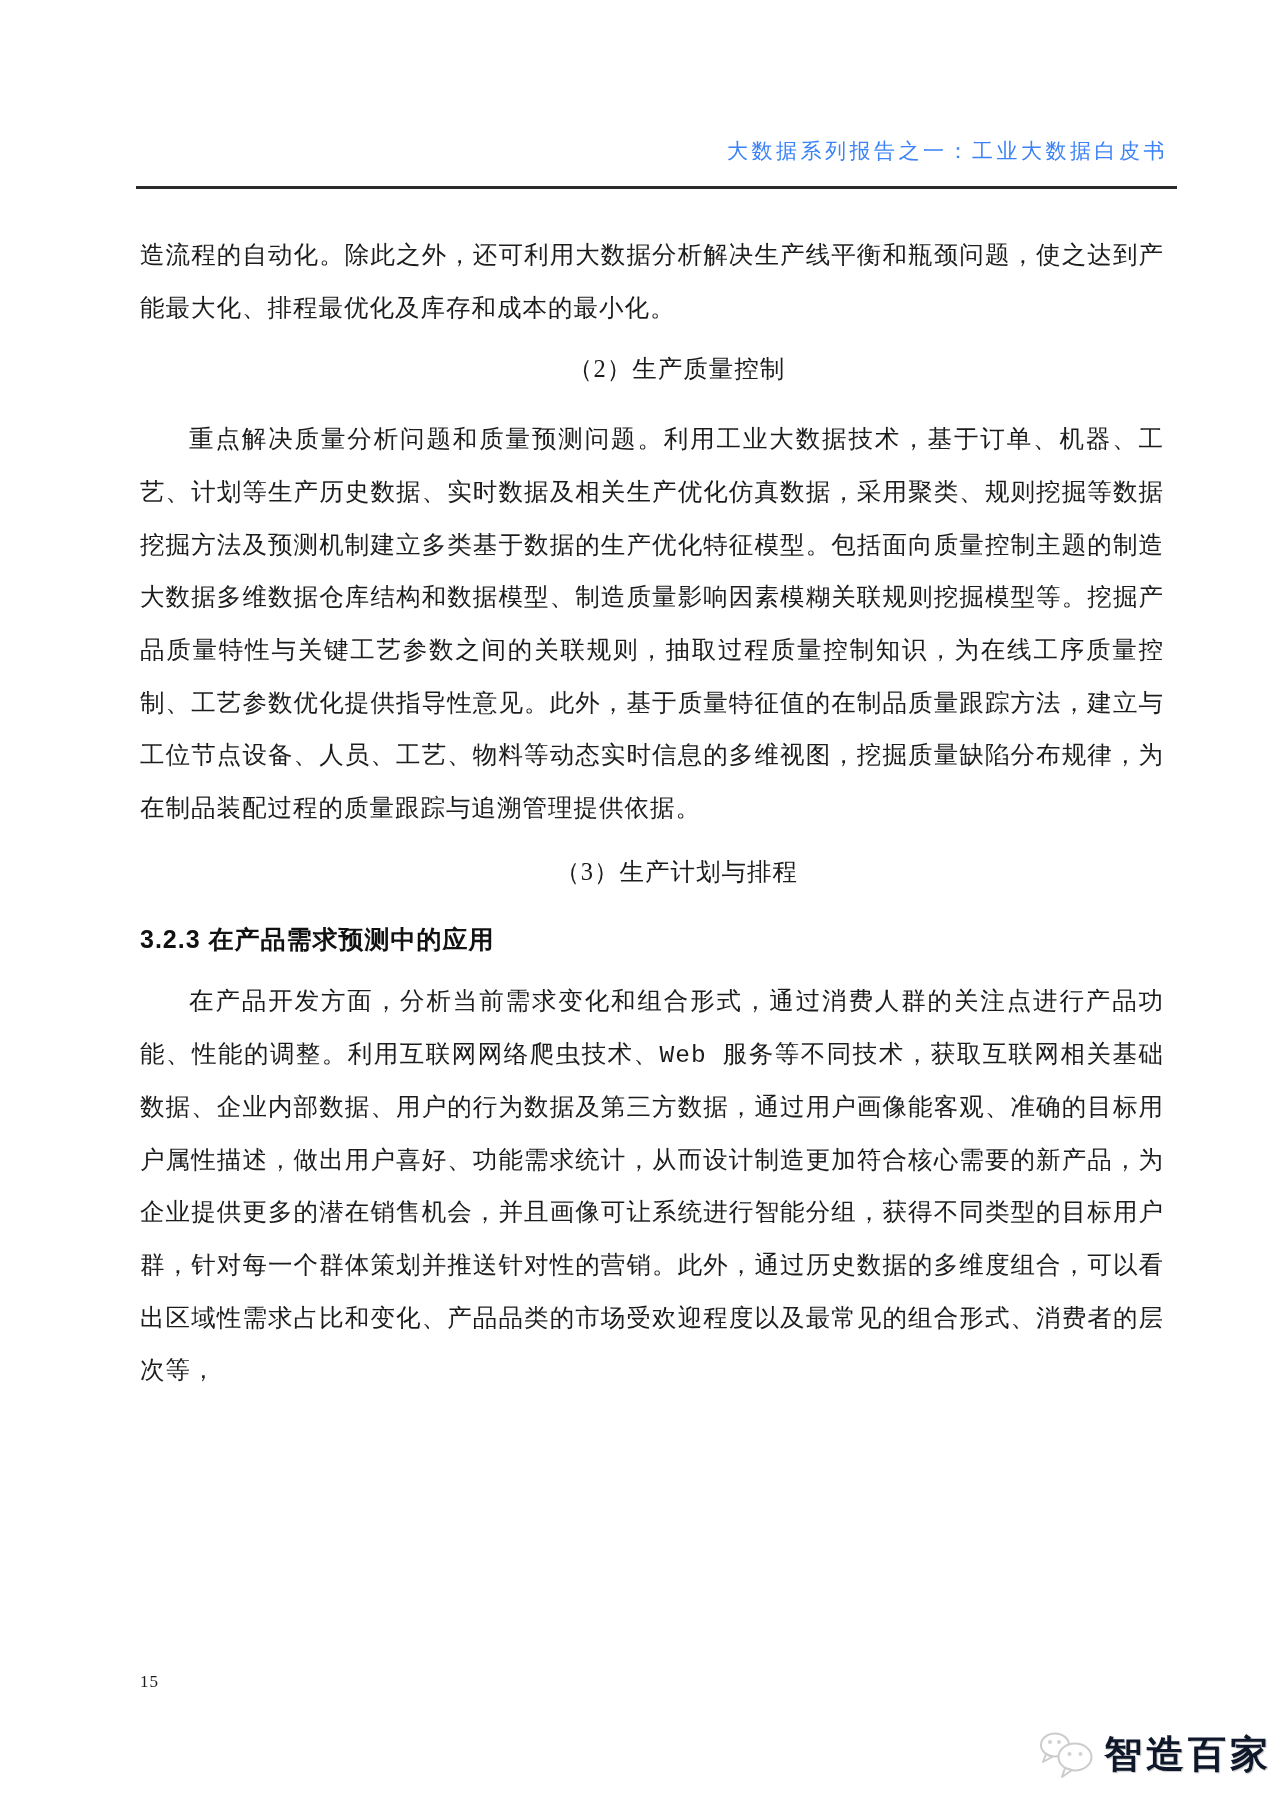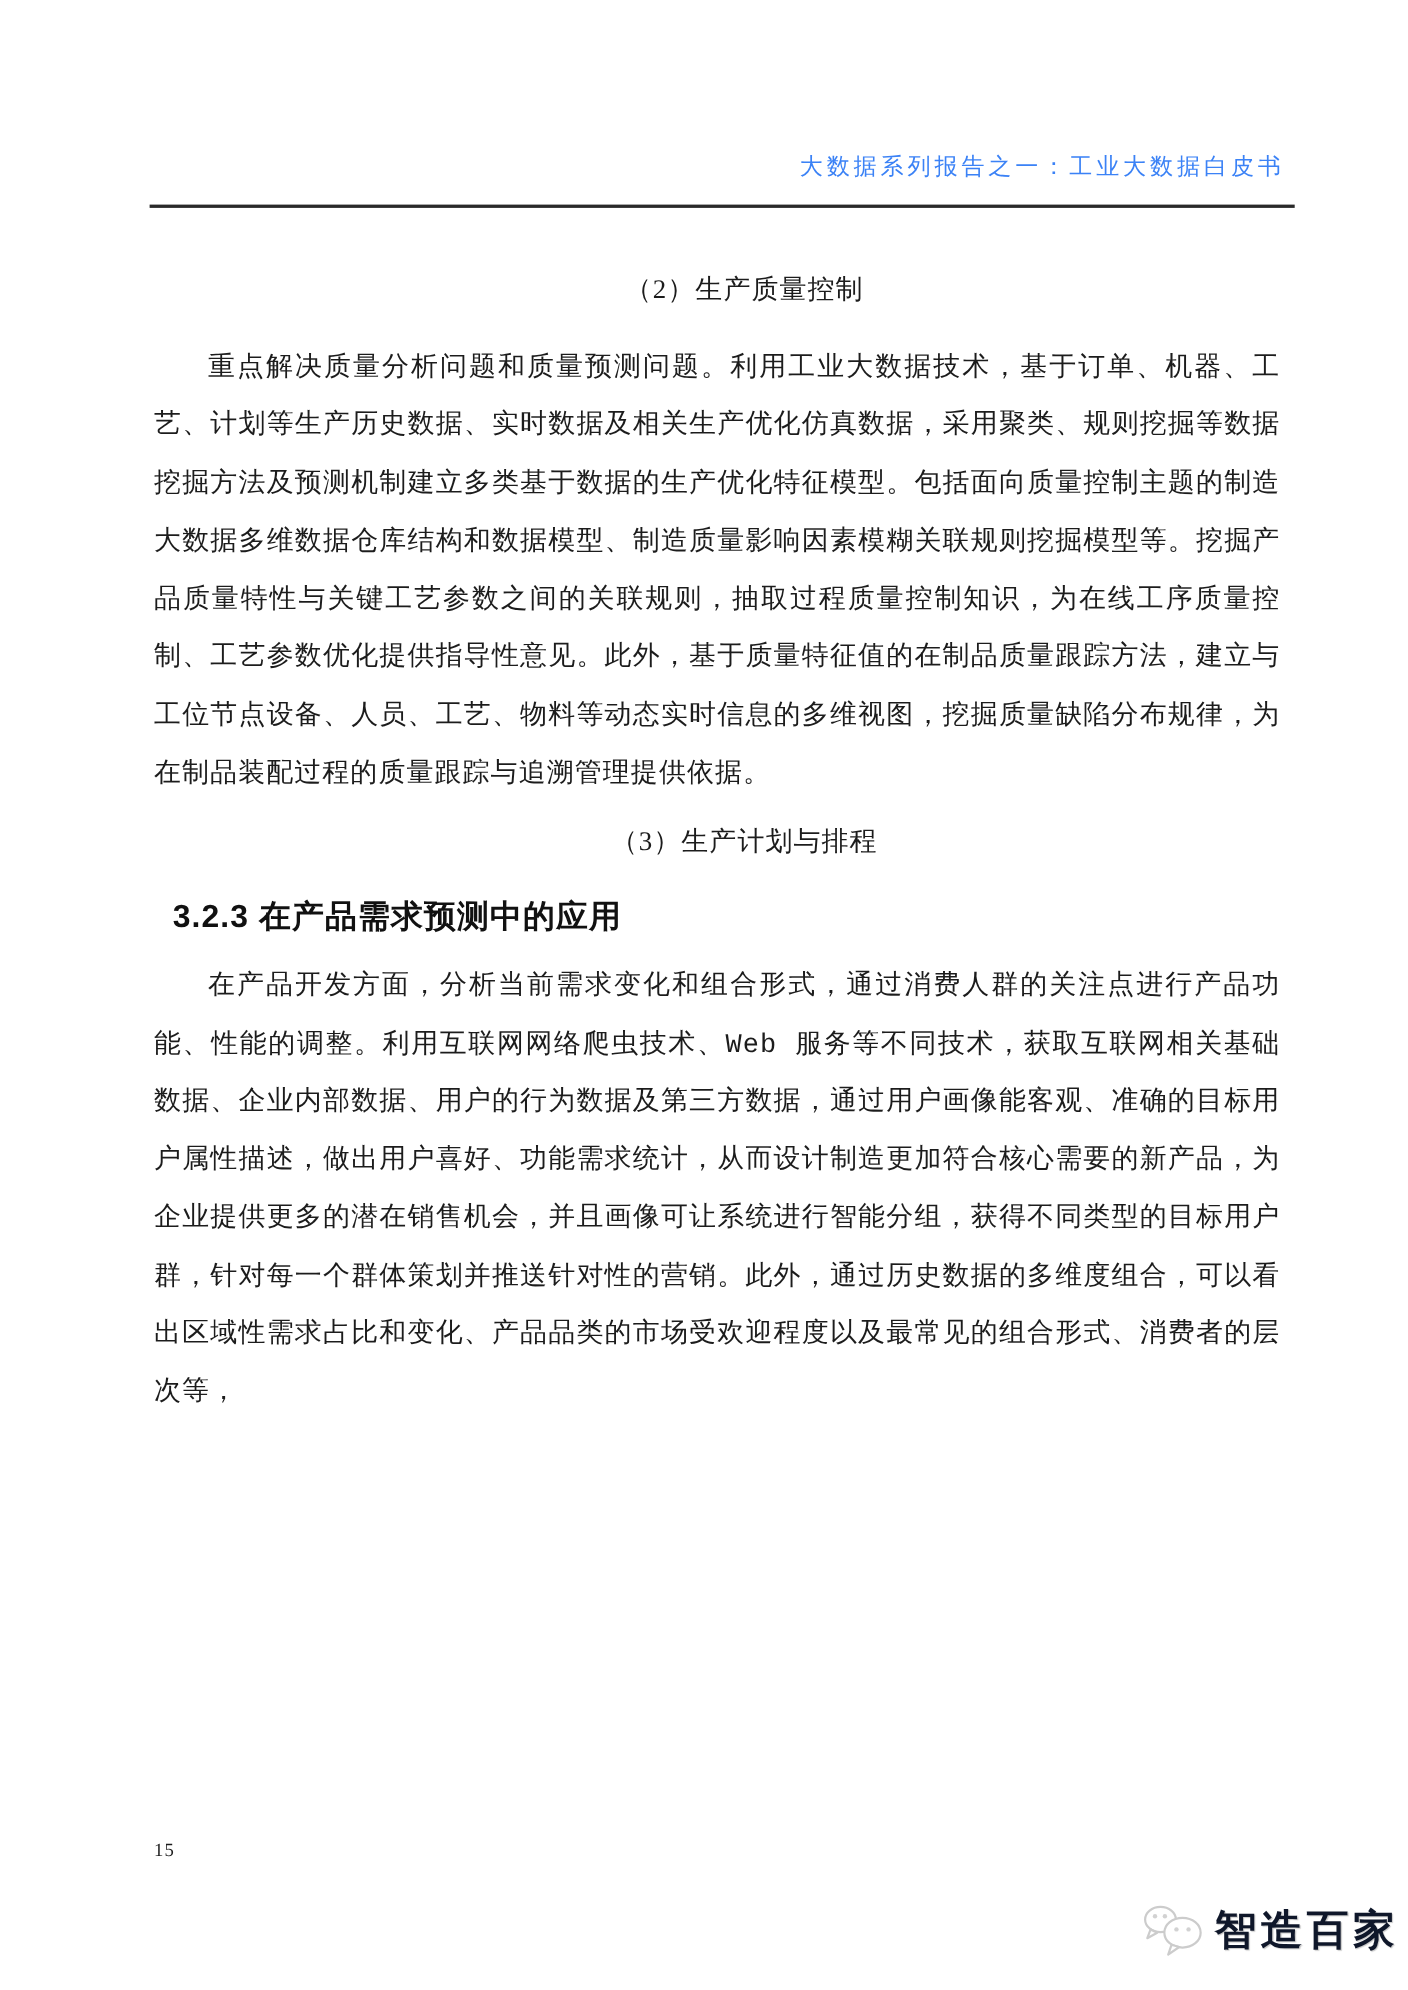--- a/index.html
+++ b/index.html
@@ -47,24 +47,24 @@
   .para { margin: 0; }
   .para.indent { text-indent: 2em; font-family: Liberation Mono, monospace; }
   .sub-item {
     margin: 9px 0 19px 0;
     text-indent: 2em;
     text-align: center;
   }
   .section-heading {
     font-family: "Liberation Sans", "DejaVu Sans", sans-serif;
     font-weight: bold;
-    font-size: 29px;
+    font-size: 25px;
     line-height: 44px;
     letter-spacing: 1px;
-    margin: 0 0 16px 17px;
+    margin: 0 0 16px 0;
     text-align: left;
     color: #111111;
   }
   .page-number {
     position: absolute;
     top: 1672px;
     left: 140px;
     width: 1024px;
     text-align: left;
     font-size: 17px;
@@ -94,20 +94,21 @@
 <body>
 
 <div class="page">
 
   <div class="page-header-title">大数据系列报告之一：工业大数据白皮书</div>
 
   <div class="header-rule"></div>
 
   <div class="content">
 
+    <p class="para">造流程的自动化。除此之外，还可利用大数据分析解决生产线平衡和瓶颈问题，使之达到产能最大化、排程最优化及库存和成本的最小化。</p>
 
     <p class="sub-item">（2）生产质量控制</p>
 
     <p class="para indent">重点解决质量分析问题和质量预测问题。利用工业大数据技术，基于订单、机器、工艺、计划等生产历史数据、实时数据及相关生产优化仿真数据，采用聚类、规则挖掘等数据挖掘方法及预测机制建立多类基于数据的生产优化特征模型。包括面向质量控制主题的制造大数据多维数据仓库结构和数据模型、制造质量影响因素模糊关联规则挖掘模型等。挖掘产品质量特性与关键工艺参数之间的关联规则，抽取过程质量控制知识，为在线工序质量控制、工艺参数优化提供指导性意见。此外，基于质量特征值的在制品质量跟踪方法，建立与工位节点设备、人员、工艺、物料等动态实时信息的多维视图，挖掘质量缺陷分布规律，为在制品装配过程的质量跟踪与追溯管理提供依据。</p>
 
     <p class="sub-item">（3）生产计划与排程</p>
 
 
     <h2 class="section-heading">3.2.3 在产品需求预测中的应用</h2>
 

